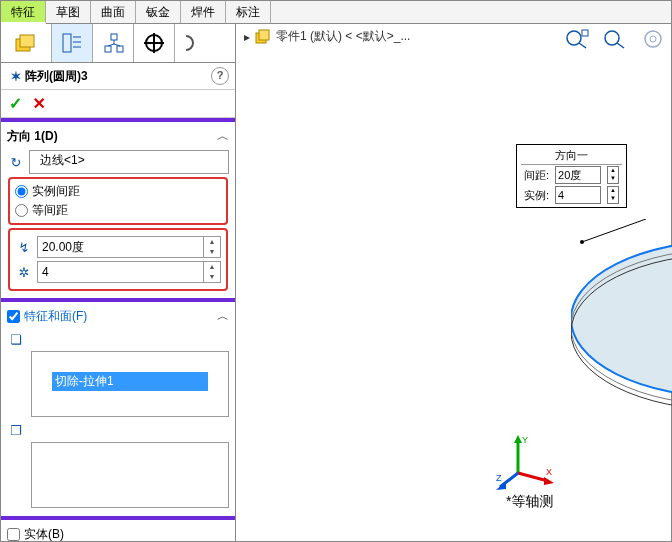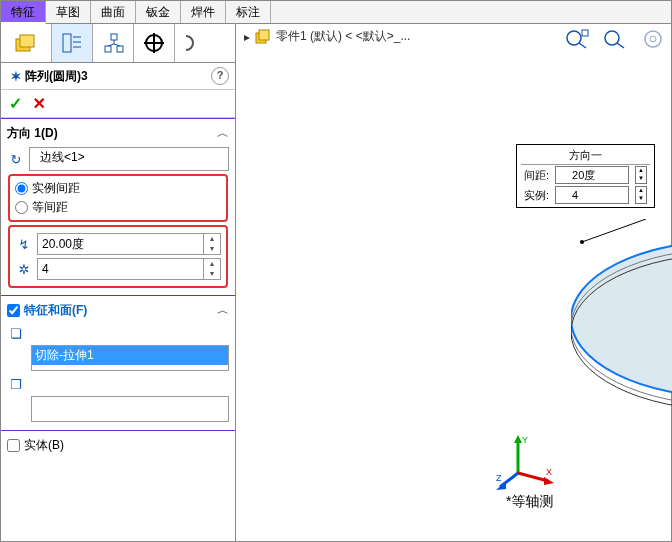--- a/index.html
+++ b/index.html
@@ -1,55 +1,55 @@
 <!DOCTYPE html>
 <html><head>
 <meta charset="utf-8">
 <style>
 html,body{margin:0;padding:0;width:672px;height:542px;font-family:"Microsoft YaHei",Arial,sans-serif;font-size:12px;background:#fff;color:#000;overflow:hidden}
 .wrap{display:flex;flex-direction:column;height:542px;border:1px solid #888;box-sizing:border-box}
 .tabs{display:flex;border-bottom:1px solid #888;background:#f4f4f4;height:22px}
 .tab{padding:3px 10px;border-right:1px solid #aaa;cursor:pointer;line-height:16px}
-.tab.active{background:#8b5cf6;border-bottom:2px solid #fff;margin-bottom:-1px}
+.tab.active{background:#bef264;border-bottom:2px solid #fff;margin-bottom:-1px}
 .mid{flex:1;display:flex;min-height:0}
 .left{width:234px;border-right:1px solid #888;display:flex;flex-direction:column;background:#fff;overflow:hidden}
 .iconbar{display:flex;border-bottom:1px solid #888}
 .ib{width:40px;height:38px;border-right:1px solid #aaa;display:flex;align-items:center;justify-content:center;cursor:pointer}
 .ib.first{width:50px}
 .ib.last{border-right:none;width:32px}
 .hdr{display:flex;align-items:center;padding:4px 6px;border-bottom:1px solid #ccc;font-weight:bold}
 .hdr .help{margin-left:auto;width:16px;height:16px;border:1px solid #999;border-radius:50%;text-align:center;line-height:14px;font-size:11px;color:#555;cursor:pointer}
 .okx{display:flex;gap:10px;padding:4px 8px;border-bottom:1px solid #ccc}
 .chk{color:#0a0;font-size:16px;font-weight:bold;cursor:pointer}
 .xx{color:#d00;font-size:16px;font-weight:bold;cursor:pointer}
-.panel{border-top:1px solid #6d28d9;padding:4px 6px}
+.panel{border-top:4px solid #6d28d9;padding:4px 6px}
 .panel-h{display:flex;align-items:center;font-weight:bold;padding:2px 0}
 .panel-h .col{margin-left:auto;color:#888;cursor:pointer}
 .row{display:flex;align-items:center;gap:4px;margin:3px 0}
 .sel{flex:1;height:20px;border:1px solid #999;padding:1px 10px;background:#fff}
 .redbox{border:2px solid #d33;border-radius:4px;padding:3px 5px;margin:3px 1px}
 .radio{display:flex;align-items:center;gap:4px;padding:1px 0}
 .radio input{margin:0}
 .spin{flex:1;display:flex;border:1px solid #999;height:20px}
 .spin input{flex:1;border:none;padding:1px 4px;font:inherit;outline:none}
 .spud{width:16px;display:flex;flex-direction:column;border-left:1px solid #999}
 .spud div{flex:1;text-align:center;font-size:7px;line-height:9px;cursor:pointer;color:#555}
 .icon16{width:18px;height:18px;display:flex;align-items:center;justify-content:center;font-size:13px;color:#15a}
 .cb{display:flex;align-items:center;gap:4px;padding:2px 0}
 .cb input{margin:0}
-.listbox{border:1px solid #999;min-height:24px;margin:2px 0 4px 24px;padding:0}
+.listbox{border:1px solid #999;min-height:24px;margin:2px 0 4px 24px;padding:20px}
 .listbox .sel-item{background:#39f;color:#fff;padding:1px 3px}
 .right{flex:1;position:relative;background:#fff}
 .bc{position:absolute;top:4px;left:8px;font-size:12px;color:#333;display:flex;align-items:center;gap:4px}
 .vbtn{position:absolute;top:0;right:0;display:flex;gap:6px;padding:2px}
 .vbtn .b{width:32px;height:26px;cursor:pointer;display:flex;align-items:center;justify-content:center;color:#15a}
 .callout{position:absolute;top:120px;left:280px;border:1px solid #000;background:#fff;padding:2px 4px}
 .callout table{border-collapse:collapse}
 .callout td{padding:1px 3px;font-size:11px}
-.callout .inp{border:1px solid #777;width:40px;height:16px;display:inline-flex;align-items:center;padding:0 16px}
+.callout .inp{border:1px solid #777;width:40px;height:16px;display:inline-flex;align-items:center;padding:0 2px}
 .miniud{display:inline-flex;flex-direction:column;border:1px solid #777;width:10px;height:16px;vertical-align:top}
 .miniud div{flex:1;font-size:6px;text-align:center;line-height:7px}
 .view{position:absolute;top:195px;left:335px}
 .axislbl{position:absolute;bottom:30px;left:270px;font-size:14px}
 .triad{position:absolute;bottom:48px;left:260px}
 .bottombar{height:20px;border-top:1px solid #888;background:#eee;display:flex}
 .btab{padding:2px 8px;border-right:1px solid #aaa;border-top:1px solid #aaa;background:#ddd;margin-top:-1px;cursor:pointer;font-size:11px}
 svg{display:block}
 </style>
 </head>
@@ -156,21 +156,21 @@
                 </div>
             </div>
           </div>
         </div>
       </div>
 
 
       <div class="panel">
         <div class="cb">
             <input type="checkbox" checked="" style="">
-            <span style="color:#06c;font-weight:bold">特征和面(F)</span>
+            <span style="color:#06c;font-weight:normal">特征和面(F)</span>
             <span class="col" style="margin-left:auto">︿</span>
           </div>
         <div class="row" style="align-items:flex-start">
           <span class="icon16">❏</span>
         </div>
         <div class="listbox">
           <div class="sel-item">切除-拉伸1</div>
         </div>
         <div class="row" style="align-items:flex-start">
           <span class="icon16">❐</span>

